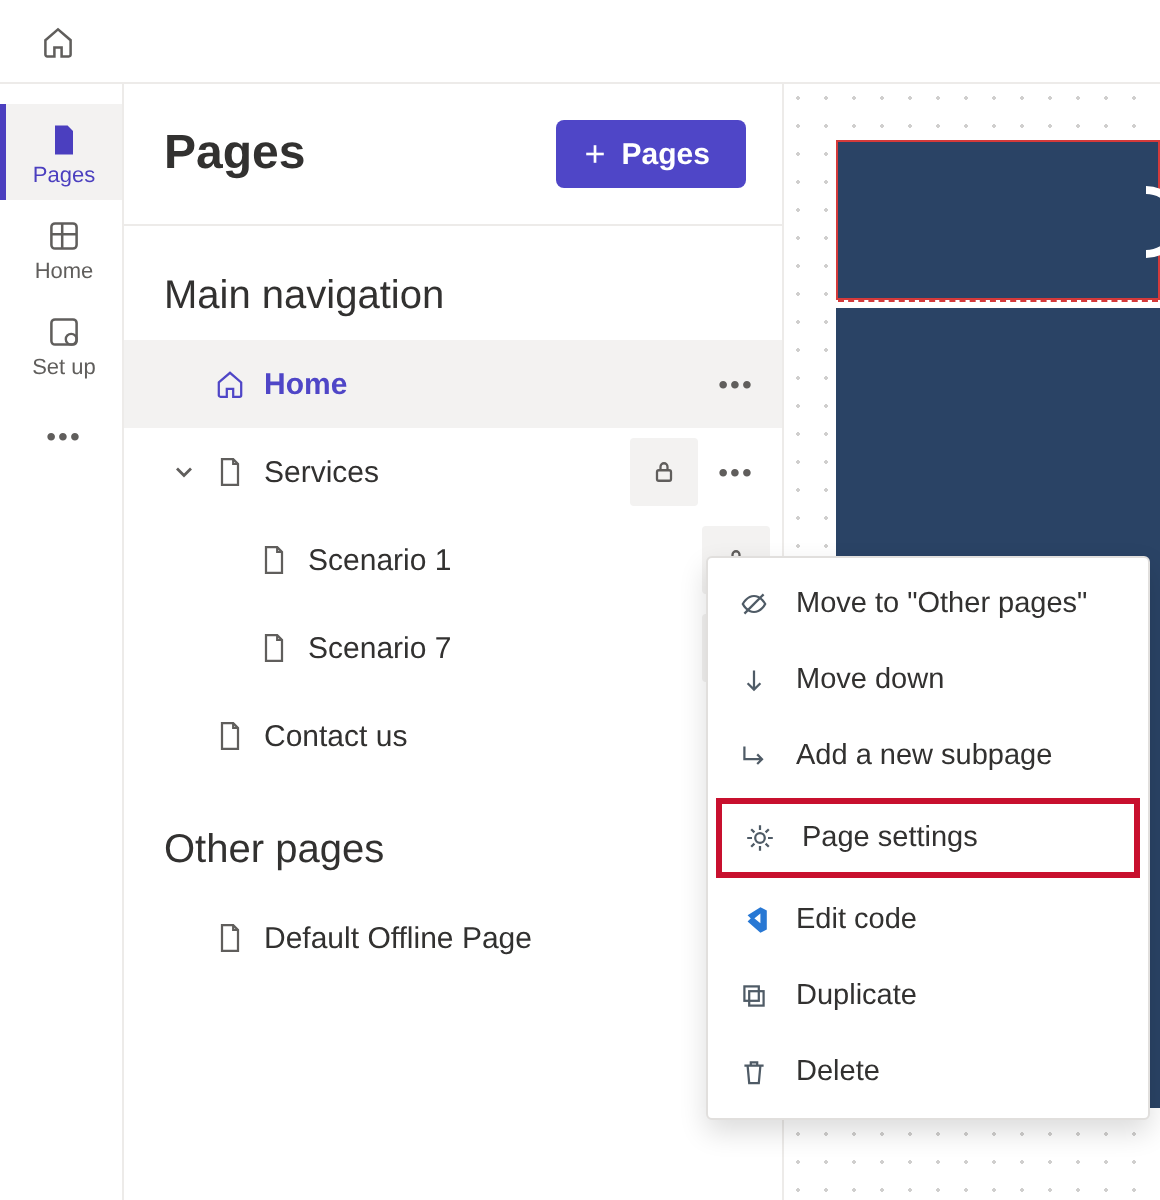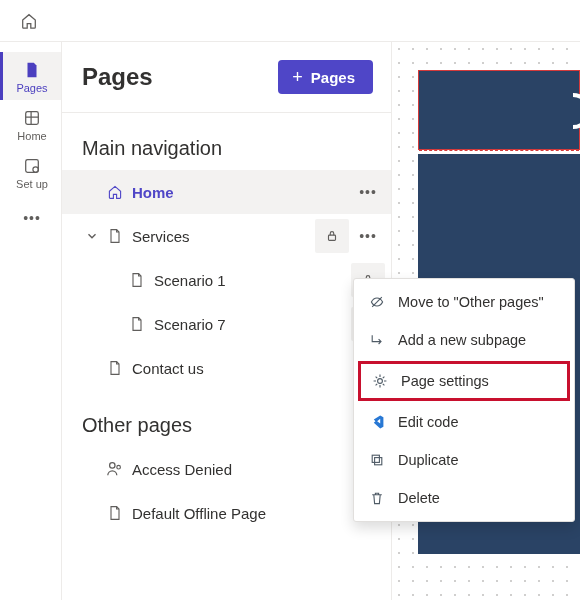--- a/index.html
+++ b/index.html
@@ -361,33 +361,24 @@
       <span class="row-icon">
           <svg width="16" height="16">
             <use href="#i-page"></use>
           </svg>
         </span>
       <span class="row-label">Contact us</span>
     </div>
 
     <div class="section-title">Other pages</div>
 
+
     <div class="tree-row indent-0">
       <span class="chev"></span>
       <span class="row-icon">
-          <svg width="18" height="18">
-            <use href="#i-person"></use>
-          </svg>
-        </span>
-      <span class="row-label">Access Denied</span>
-    </div>
-
-    <div class="tree-row indent-0">
-      <span class="chev"></span>
-      <span class="row-icon">
           <svg width="16" height="16">
             <use href="#i-page"></use>
           </svg>
         </span>
       <span class="row-label">Default Offline Page</span>
     </div>
   </section>
 
   <div class="canvas">
     <div class="canvas-header">
@@ -403,20 +394,28 @@
     <span class="menu-ic">
         <svg width="16" height="16">
           <use href="#i-eyeoff"></use>
         </svg>
       </span>
     <span>Move to "Other pages"</span>
   </div>
   <div class="menu-item">
     <span class="menu-ic">
         <svg width="16" height="16">
+          <use href="#i-arrowdown"></use>
+        </svg>
+      </span>
+    <span>Move down</span>
+  </div>
+  <div class="menu-item">
+    <span class="menu-ic">
+        <svg width="16" height="16">
           <use href="#i-subpage"></use>
         </svg>
       </span>
     <span>Add a new subpage</span>
   </div>
   <div class="menu-item hl">
     <span class="menu-ic">
         <svg width="16" height="16">
           <use href="#i-gear"></use>
         </svg>

